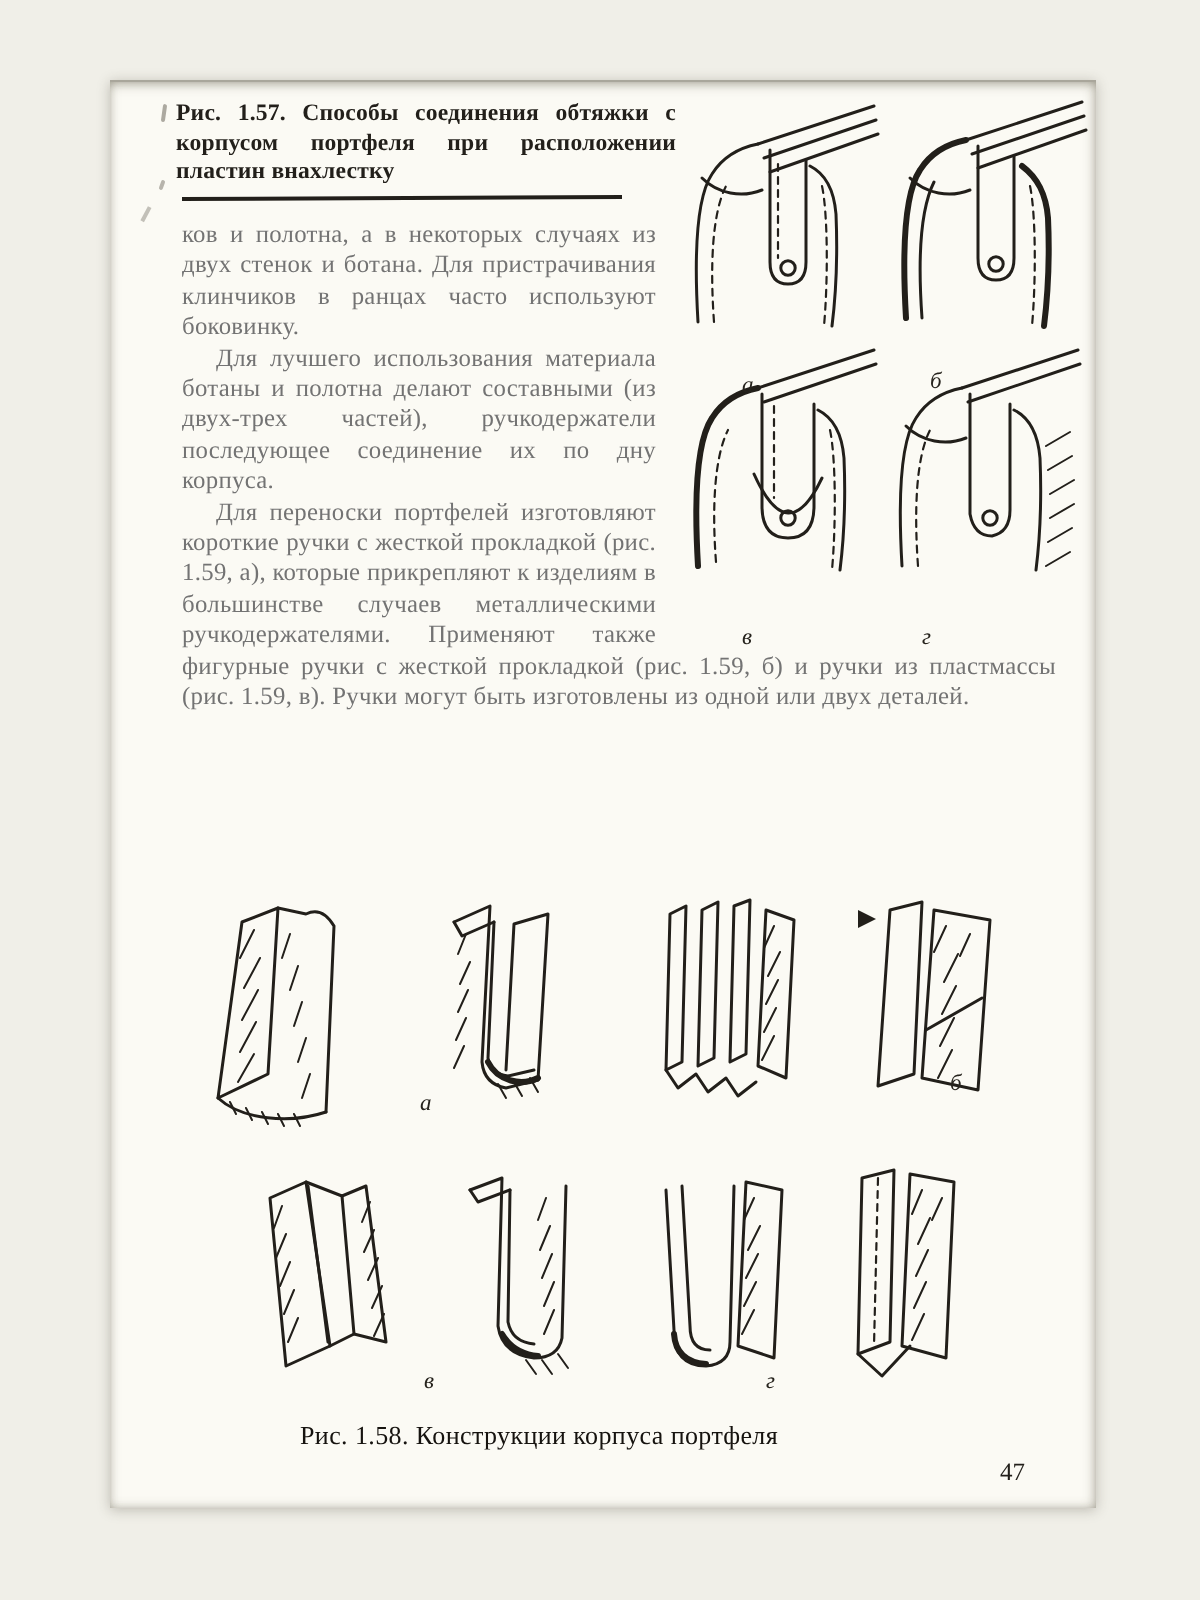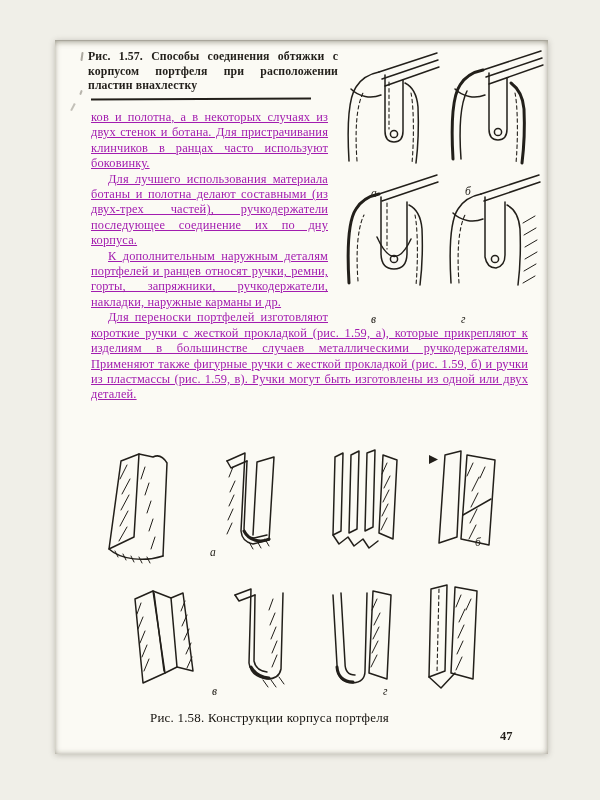--- a/index.html
+++ b/index.html
@@ -25,40 +25,40 @@
     font-size:11.8px;line-height:14.6px;font-weight:bold;
     text-align:justify;letter-spacing:.1px;
   }
   .caption-rule{
     position:absolute;left:36px;top:57px;width:220px;height:2px;
     background:var(--ink);transform:rotate(-.25deg);
   }
   .bodytext{
     position:absolute;left:36px;top:69px;width:437px;
     font-size:12.4px;line-height:15.4px;text-align:justify;
-    color:#a21caf;letter-spacing:.15px;text-decoration:underline;
+    color:#737373;letter-spacing:.15px;
   }
   .bodytext p{margin:0;text-indent:17px;}
   .bodytext p.noindent{text-indent:0;}
   .fig-spacer{float:right;width:200px;height:212px;}
   svg.sketch{position:absolute;color:var(--ink);}
   svg.sketch *{fill:none;stroke:currentColor;stroke-width:1.5;stroke-linecap:round;stroke-linejoin:round;}
   svg.sketch .thick{stroke-width:3;}
   svg.sketch .dash{stroke-dasharray:3.5 3;stroke-width:1.1;}
   svg.sketch .hatch{stroke-width:1;}
   svg.sketch .fill{fill:currentColor;stroke:none;}
   .flab{
     position:absolute;font-style:italic;font-size:11.5px;color:#26231d;
     font-family:"Liberation Serif",serif;
   }
   .fig158-caption{
     position:absolute;left:95px;top:669px;font-size:13px;letter-spacing:.2px;color:#16130f;
   }
   .pagenum{
-    position:absolute;left:445px;top:688px;font-size:12.5px;font-weight:bold;
+    position:absolute;left:445px;top:688px;font-size:12.5px;font-weight:normal;
   }
   .artifact{position:absolute;background:#8a867c;}
   .a1{left:26px;top:11px;width:1.5px;height:9px;border-radius:2px;transform:rotate(8deg);opacity:.7;}
   .a2{left:25px;top:49px;width:2px;height:5px;border-radius:2px;transform:rotate(20deg);opacity:.6;}
   .a3{left:17px;top:62px;width:1.5px;height:8px;transform:rotate(28deg);opacity:.5;}
 </style>
 </head>
 <body>
 
 <div class="stage">
@@ -123,21 +123,20 @@
     </svg>
     <span class="flab" style="left:316px;top:146px;">а</span>
     <span class="flab" style="left:410px;top:144px;">б</span>
     <span class="flab" style="left:316px;top:272px;">в</span>
     <span class="flab" style="left:406px;top:272px;">г</span>
 
     <div class="bodytext">
       <div class="fig-spacer"></div>
       <p class="noindent">ков и полотна, а в некоторых случаях из двух стенок и ботана. Для пристрачивания клинчиков в ранцах часто используют боковинку.</p>
       <p>Для лучшего использования материала ботаны и полотна делают составными (из двух-трех частей), ручкодержатели последующее соединение их по дну корпуса.</p>
-      <p>К дополнительным наружным деталям портфелей и ранцев относят ручки, ремни, горты, запряжники, ручкодержатели, накладки, наружные карманы и др.</p>
       <p>Для переноски портфелей изготовляют короткие ручки с жесткой прокладкой (рис. 1.59, а), которые прикрепляют к изделиям в большинстве случаев металлическими ручкодержателями. Применяют также фигурные ручки с жесткой прокладкой (рис. 1.59, б) и ручки из пластмассы (рис. 1.59, в). Ручки могут быть изготовлены из одной или двух деталей.</p>
     </div>
 
     <svg class="sketch" style="left:38px;top:402px;" width="442" height="260" viewBox="0 0 442 260">
 
       <g transform="translate(8,6)">
         <path d="M20,12 L38,5 L33,88 L8,100 Z"></path>
         <path d="M8,100 C20,111 44,113 62,107"></path>
         <path d="M62,107 L66,14 Q60,4 52,8 L38,5"></path>
         <path class="hatch" d="M26,16 l-7,14 M29,30 l-8,15 M28,46 l-8,15 M27,62 l-8,15 M26,78 l-8,14"></path>

